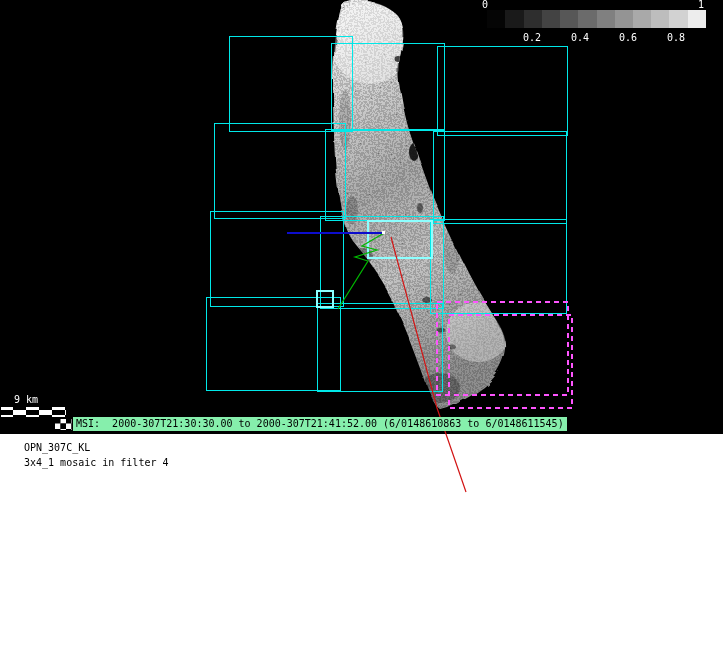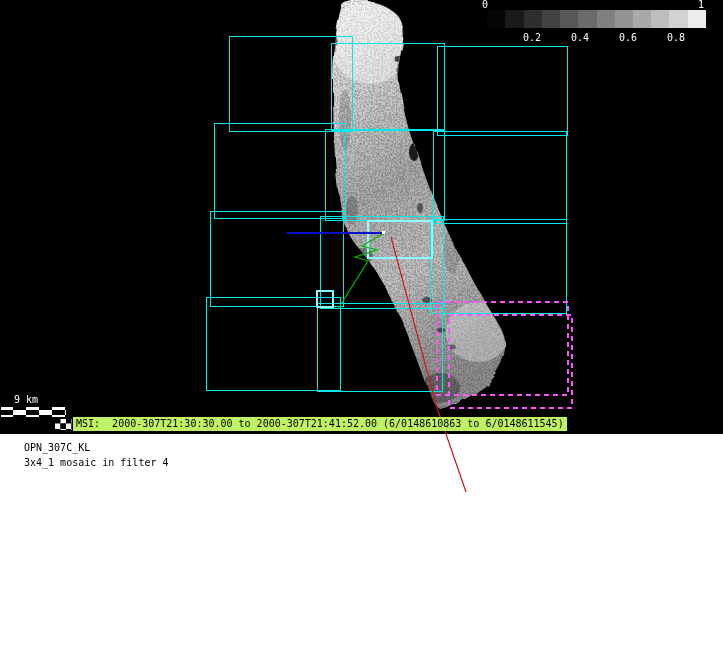--- a/index.html
+++ b/index.html
@@ -18,21 +18,21 @@
 
   #colorbar-gradient {
     position:absolute; left:487px; top:10px; width:219px; height:18px; z-index:3;
     background: linear-gradient(90deg,
       #050505 0 8.3%, #1a1a1a 8.3% 16.7%, #2e2e2e 16.7% 25%,
       #434343 25% 33.3%, #575757 33.3% 41.7%, #6b6b6b 41.7% 50%,
       #808080 50% 58.3%, #949494 58.3% 66.7%, #a9a9a9 66.7% 75%,
       #bdbdbd 75% 83.3%, #d2d2d2 83.3% 91.7%, #ededed 91.7% 100%);
   }
 
-  #msi { left:73px; top:417px; background:#bef264; color:#000000; padding:1px 3px; }
+  #msi { left:73px; top:417px; background:#86efac; color:#000000; padding:1px 3px; }
   .footer-text { color:#000000;margin-left:20px; }
 
   
   .fp         { fill:none; stroke:var(--c-cyan,#00e8e8); stroke-width:1; shape-rendering:crispEdges; }
   .fp-bright  { fill:none; stroke:var(--c-cyan-bright,#8cffff); stroke-width:1.5; shape-rendering:crispEdges; }
   .fp-planned { fill:none; stroke:var(--c-magenta,#ff55ff); stroke-width:1.2; stroke-dasharray:5 4; shape-rendering:crispEdges; }
   .line-blue  { stroke:var(--c-blue,#0d0dcc); stroke-width:2; fill:none; }
   .line-green { stroke:var(--c-green,#00b800); stroke-width:1.2; fill:none; }
   .line-red   { stroke:var(--c-red,#d21414); stroke-width:1.2; fill:none; }
 </style>

